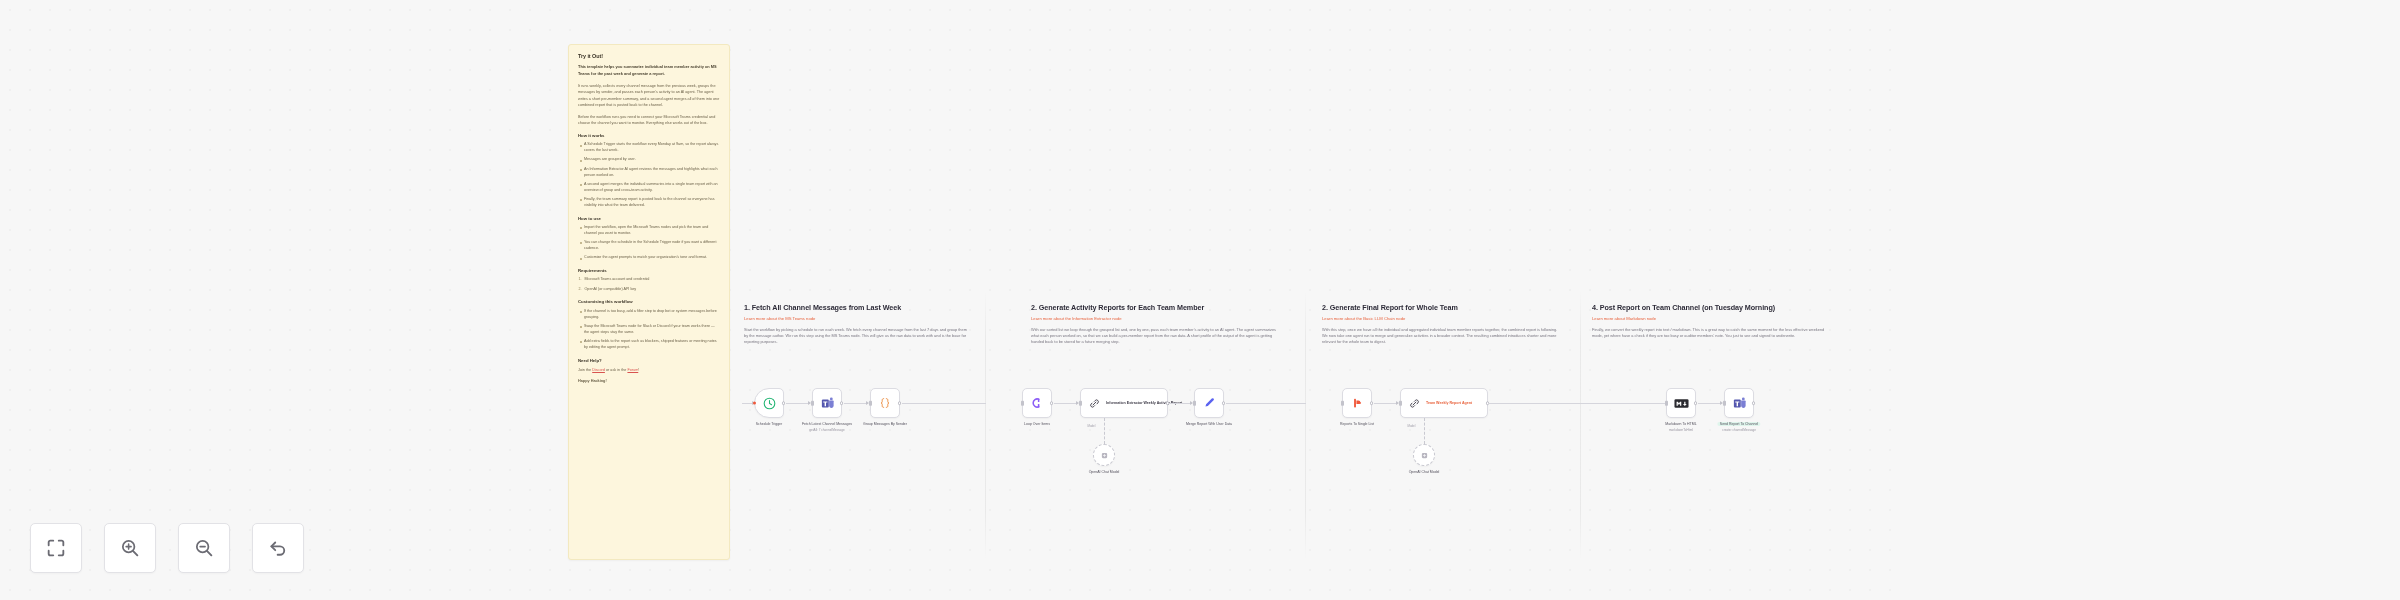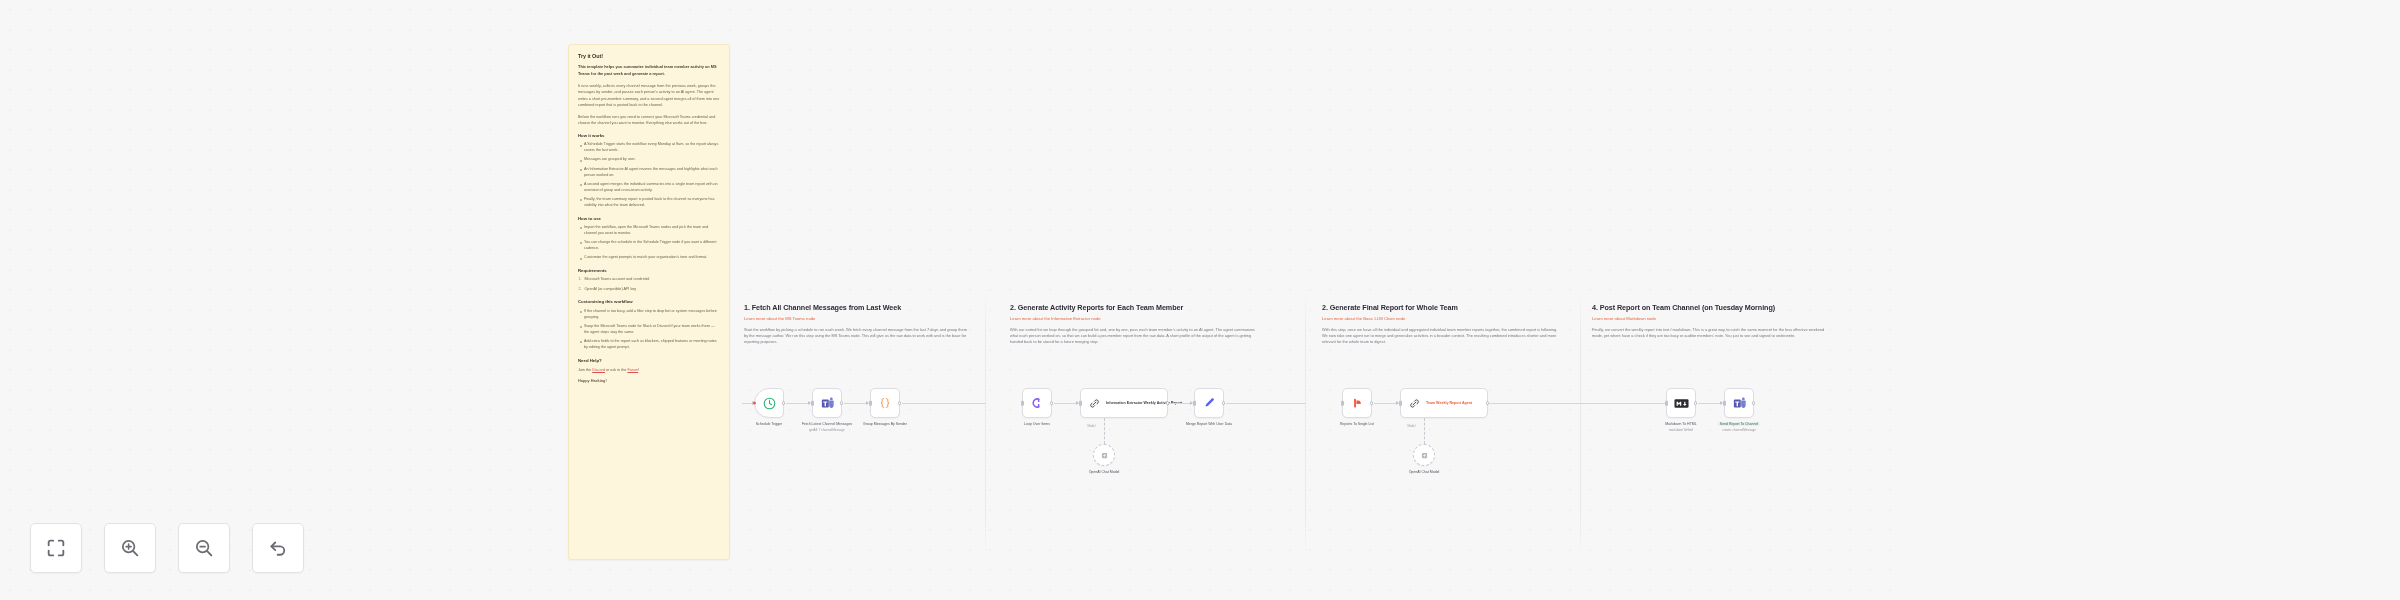--- a/index.html
+++ b/index.html
@@ -264,21 +264,21 @@
     <span class="port sq in"></span>
     <svg class="ic ic-code" viewBox="0 0 24 24">
       <path d="M9.8 4.5c-2 0-2.6.9-2.6 2.6v2.6c0 1.3-.6 2-2 2.3 1.4.3 2 1 2 2.3v2.6c0 1.7.6 2.6 2.6 2.6" fill="none" stroke="#eb8a3c" stroke-width="1.6" stroke-linecap="round"></path>
       <path d="M14.2 4.5c2 0 2.6.9 2.6 2.6v2.6c0 1.3.6 2 2 2.3-1.4.3-2 1-2 2.3v2.6c0 1.7-.6 2.6-2.6 2.6" fill="none" stroke="#eb8a3c" stroke-width="1.6" stroke-linecap="round"></path>
     </svg>
     <span class="port out"></span>
     <span class="node-label">Group Messages By Sender</span>
   </div>
   <div class="conn plain" style="left:902px; top:403px; width:84px"></div>
 
-  <div class="section" style="left:1010px; width:250px">
+  <div class="section" style="left:1031px; width:250px">
     <h3>2. Generate Activity Reports for Each Team Member</h3>
     <div class="sub">Learn more about the Information Extractor node</div>
     <div class="body">With our sorted list we loop through the grouped list and, one by one, pass each team member's activity to an AI agent. The agent summarizes what each person worked on, so that we can build a per-member report from the raw data. A short profile of the output of the agent is getting handed back to be stored for a future merging step.</div>
   </div>
 
   <div class="node" style="left:1022px; top:388px">
     <span class="port sq in"></span>
     <svg class="ic ic-split" viewBox="0 0 24 24">
       <path d="M15 5.5a7 7 0 1 0 0 13" fill="none" stroke="#8b5cf6" stroke-width="2.6" stroke-linecap="round"></path>
       <rect x="13.5" y="4.3" width="2.6" height="6" rx="1" fill="#8b5cf6"></rect>

